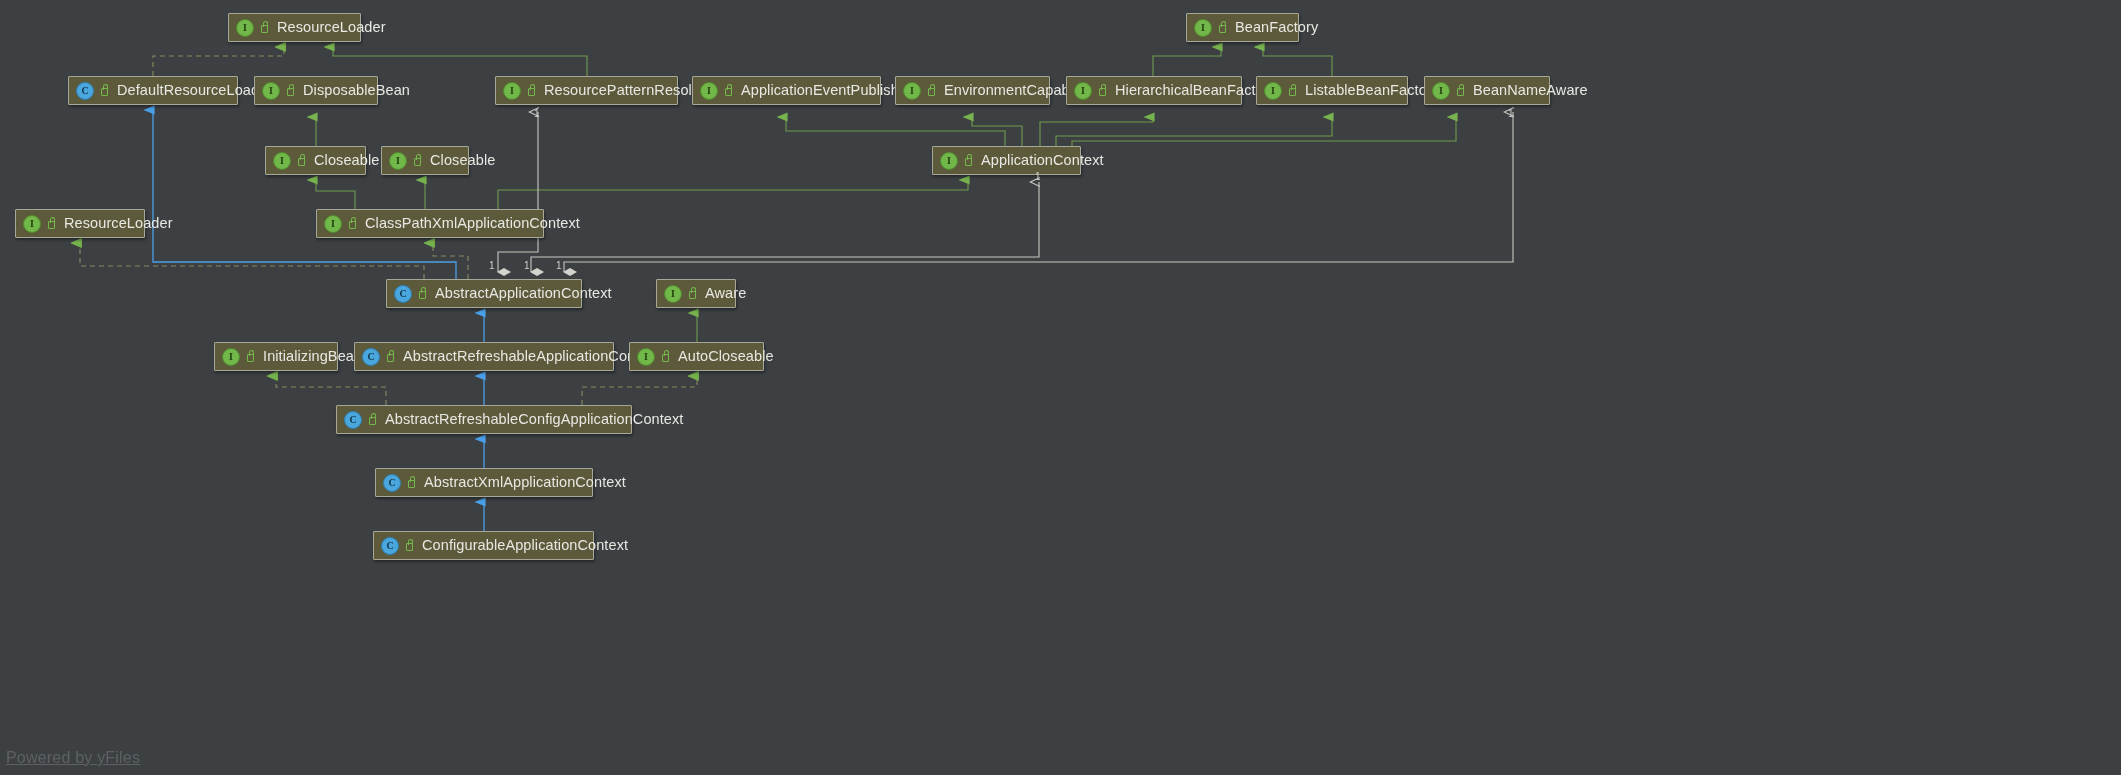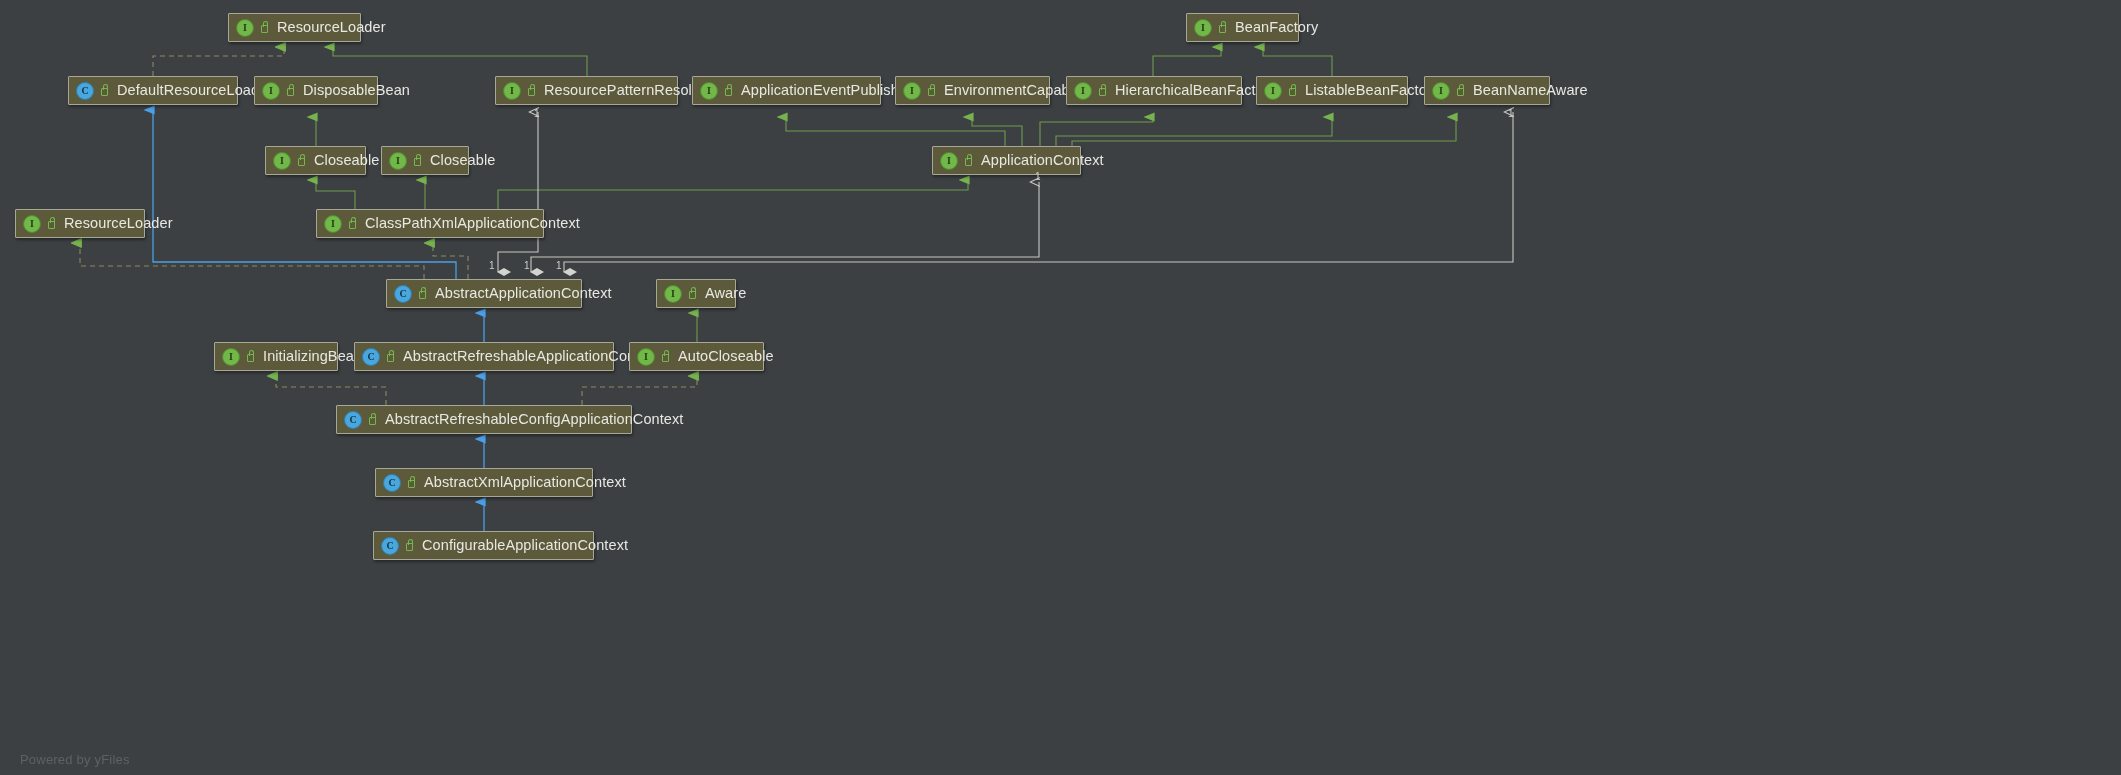--- a/index.html
+++ b/index.html
@@ -98,26 +98,27 @@
   .mult-label {
     position: absolute;
     color: #cfcfcb;
     font-size: 10px;
     line-height: 1;
     font-family: "Liberation Sans", sans-serif;
     pointer-events: none;
   }
   #watermark {
     position: absolute;
-    left: 20px;
+    left: 6px;
     bottom: 8px;
-    font-size: 13px;
+    font-size: 16px;
     color: #5d6164;
     letter-spacing: 0.2px;
     user-select: none;
+    text-decoration: underline;
   }
 </style>
 </head>
 <body>
 
 <div id="diagram-canvas">
 
   <svg id="edge-layer" viewBox="0 0 2121 775" width="2121" height="775" xmlns="http://www.w3.org/2000/svg">
     <defs>
       <marker id="m-green-solid" markerWidth="12" markerHeight="12" refX="5" refY="9.4" orient="auto" markerUnits="userSpaceOnUse">

